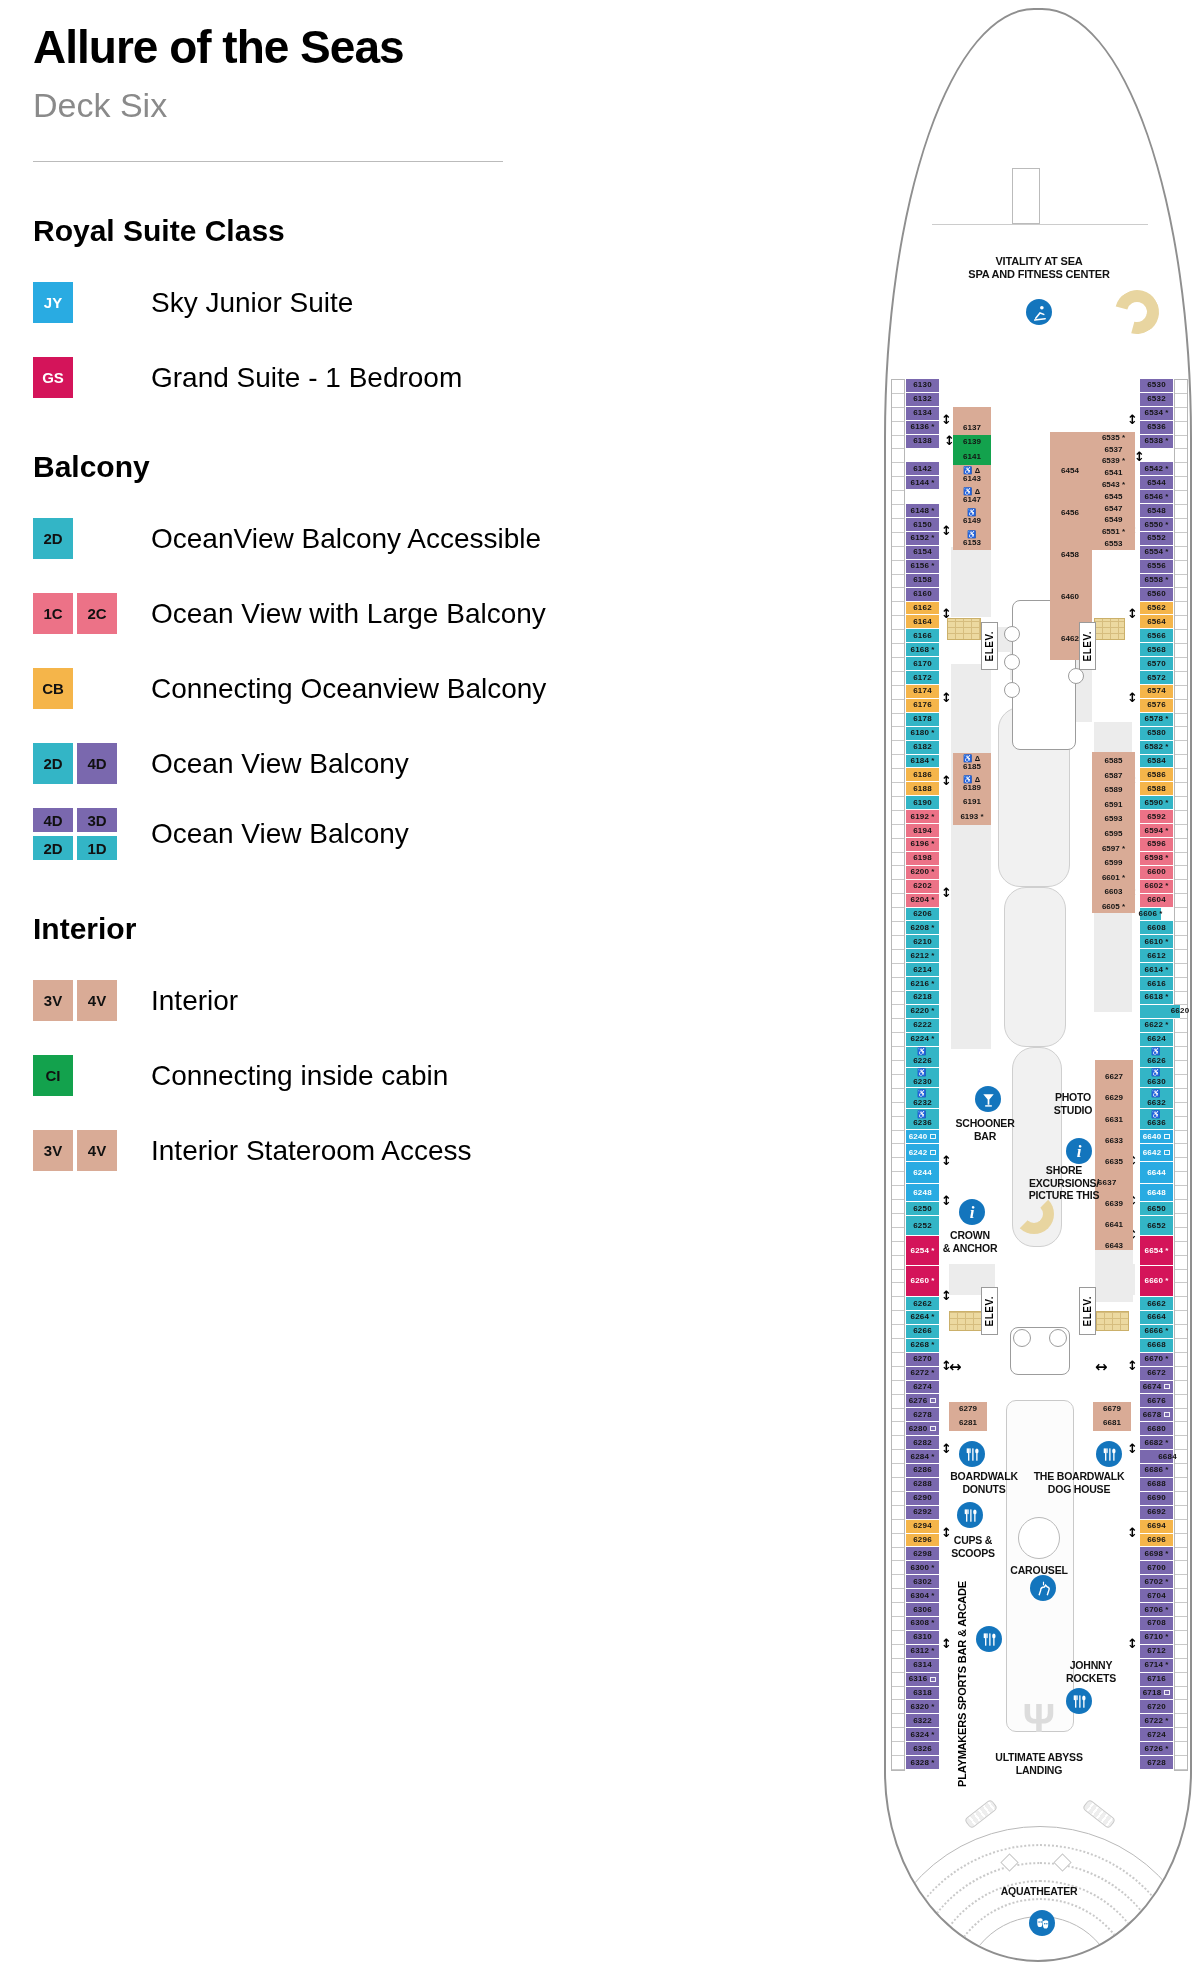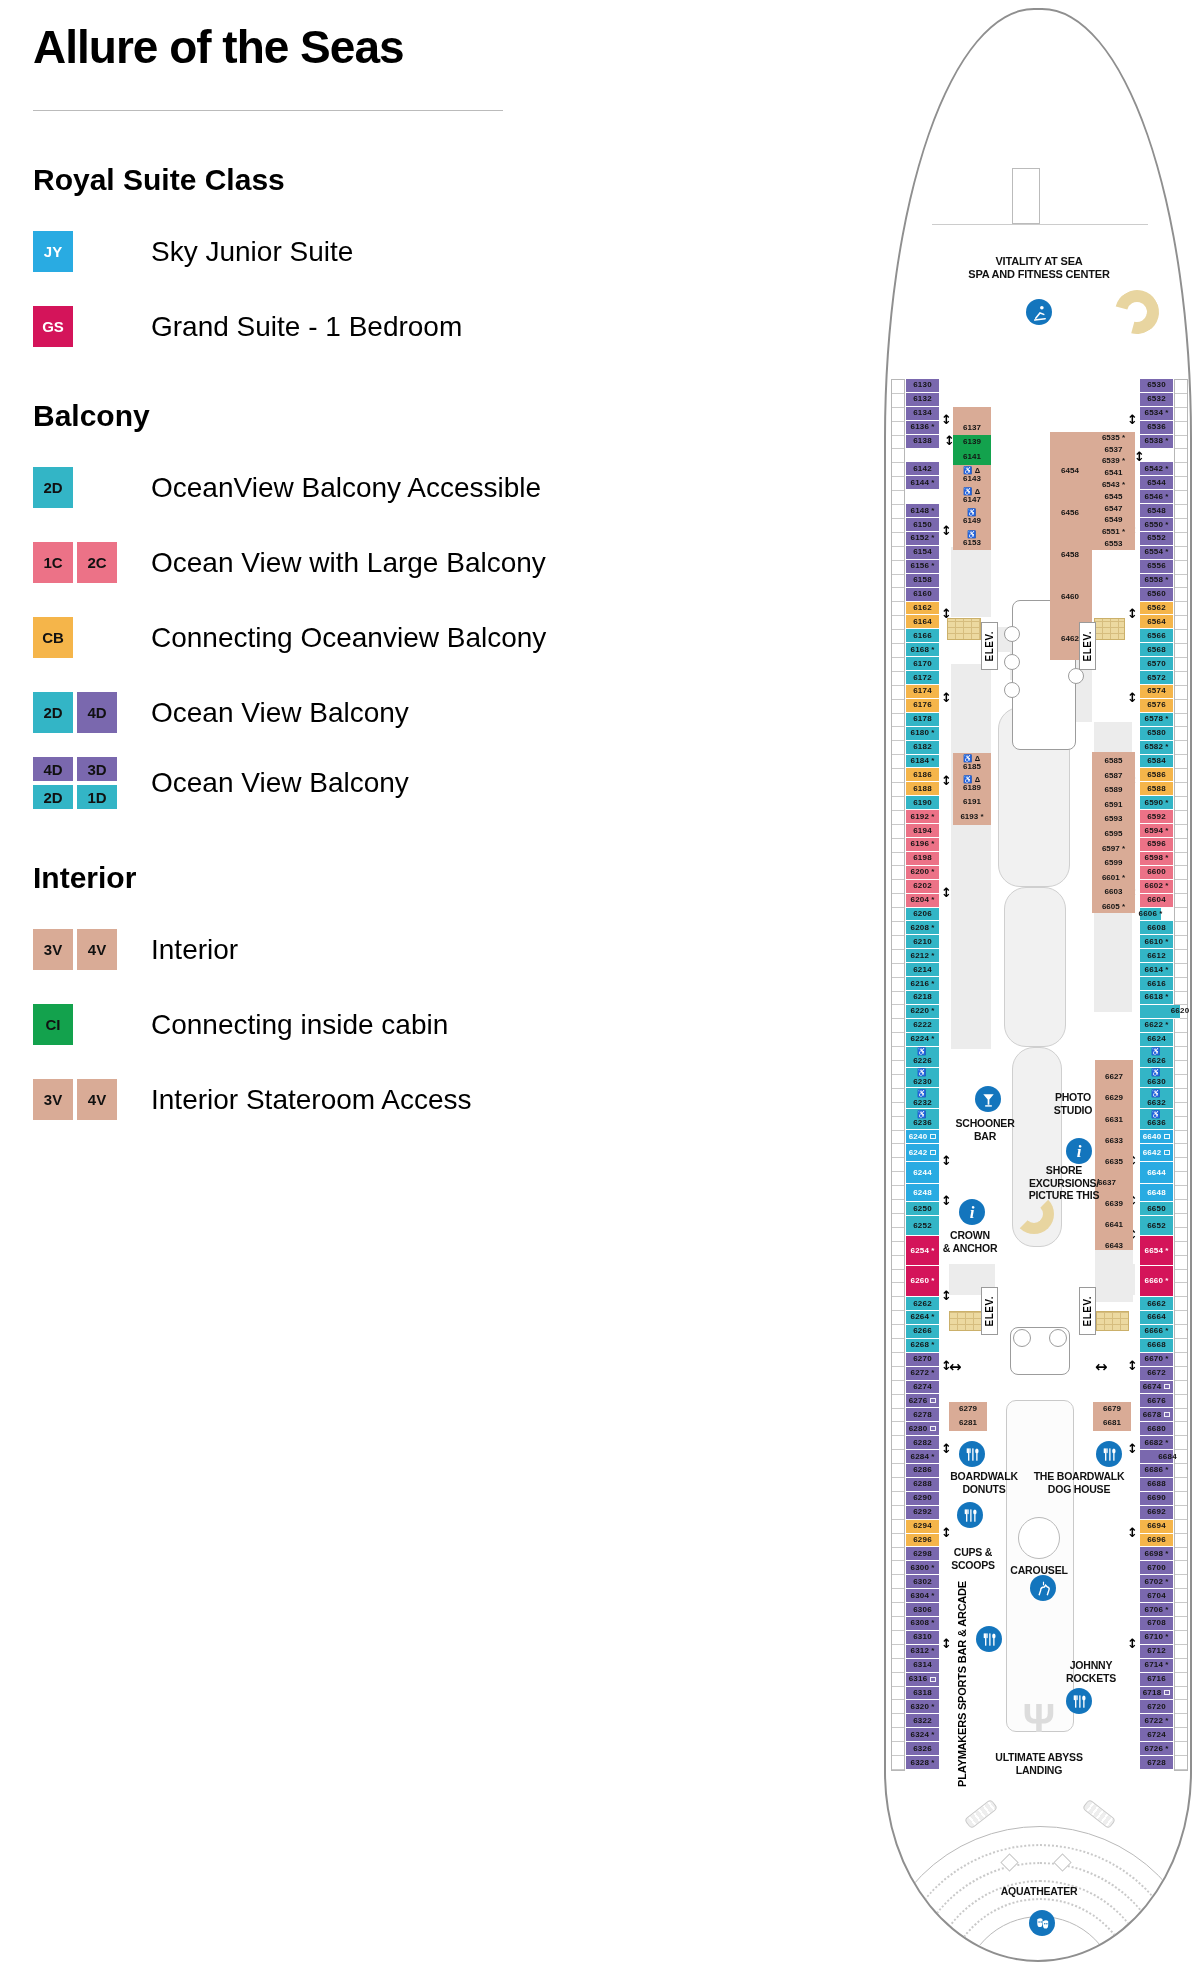--- a/index.html
+++ b/index.html
@@ -46,20 +46,21 @@
   .infoi{position:static;font-family:"Liberation Serif",serif;font-style:italic;font-weight:bold;
     font-size:17px;color:#fff;line-height:1;}
   .outline{background:#fcfcfc;border:1px solid #c9c9c9;}
   .arc{border-radius:50%;}
 </style>
 </head>
 <body>
 
 <div id="legend">
   <div class="title">Allure of the Seas</div>
+  <div class="subtitle">Deck Six</div>
   <div class="rule"></div>
   <div id="legend-sections">
       <div class="sec-h" style="position: static;">Royal Suite Class</div>
       <div class="leg-row" style="position: static;">
         <div class="badge-zone" style="position: static;">
           <div class="badge" style="position: static; background: rgb(41, 171, 226); color: rgb(255, 255, 255);">JY</div>
         </div>
         <div class="leg-label" style="position: static;">Sky Junior Suite</div>
       </div>
       <div class="leg-row" style="position: static;">
@@ -979,21 +980,21 @@
     </div>
     <div class="irow" style="left: 209px; top: 1099.2px; width: 38px; height: 21.1px; background: transparent; color: rgb(20, 20, 20);">
       <div style="position:static">6631</div>
     </div>
     <div class="irow" style="left: 209px; top: 1120.3px; width: 38px; height: 21.1px; background: transparent; color: rgb(20, 20, 20);">
       <div style="position:static">6633</div>
     </div>
     <div class="irow" style="left: 209px; top: 1141.4px; width: 38px; height: 21.1px; background: transparent; color: rgb(20, 20, 20);">
       <div style="position:static">6635</div>
     </div>
-    <div class="irow" style="left: 209px; top: 1162.5px; width: 24px; height: 21.1px; background: transparent; color: rgb(20, 20, 20);">
+    <div class="irow" style="left: 209px; top: 1162.5px; width: 24px; height: 21.1px; background: transparent; color: rgb(20, 20, 20); font-family: Liberation Mono, monospace;">
       <div style="position:static">6637</div>
     </div>
     <div class="irow" style="left: 209px; top: 1183.6px; width: 38px; height: 21.1px; background: transparent; color: rgb(20, 20, 20);">
       <div style="position:static">6639</div>
     </div>
     <div class="irow" style="left: 209px; top: 1204.7px; width: 38px; height: 21.1px; background: transparent; color: rgb(20, 20, 20);">
       <div style="position:static">6641</div>
     </div>
     <div class="irow" style="left: 209px; top: 1225.8px; width: 38px; height: 21.1px; background: transparent; color: rgb(20, 20, 20);">
       <div style="position:static">6643</div>
@@ -1043,21 +1044,21 @@
       <div style="position:static">&amp; ANCHOR</div>
     </div>
     <div class="venue" style="left: 98px; top: 1460px;">
       <div style="position:static">BOARDWALK</div>
       <div style="position:static">DONUTS</div>
     </div>
     <div class="venue" style="left: 193px; top: 1460px;">
       <div style="position:static">THE BOARDWALK</div>
       <div style="position:static">DOG HOUSE</div>
     </div>
-    <div class="venue" style="left: 87px; top: 1524px; margin-top: 12px;">
+    <div class="venue" style="left: 87px; top: 1524px;">
       <div style="position:static">CUPS &amp;</div>
       <div style="position:static">SCOOPS</div>
     </div>
     <div class="venue" style="left: 153px; top: 1554px;">
       <div style="position:static">CAROUSEL</div>
     </div>
     <div class="venue" style="left: 205px; top: 1649px;">
       <div style="position:static">JOHNNY</div>
       <div style="position:static">ROCKETS</div>
     </div>

